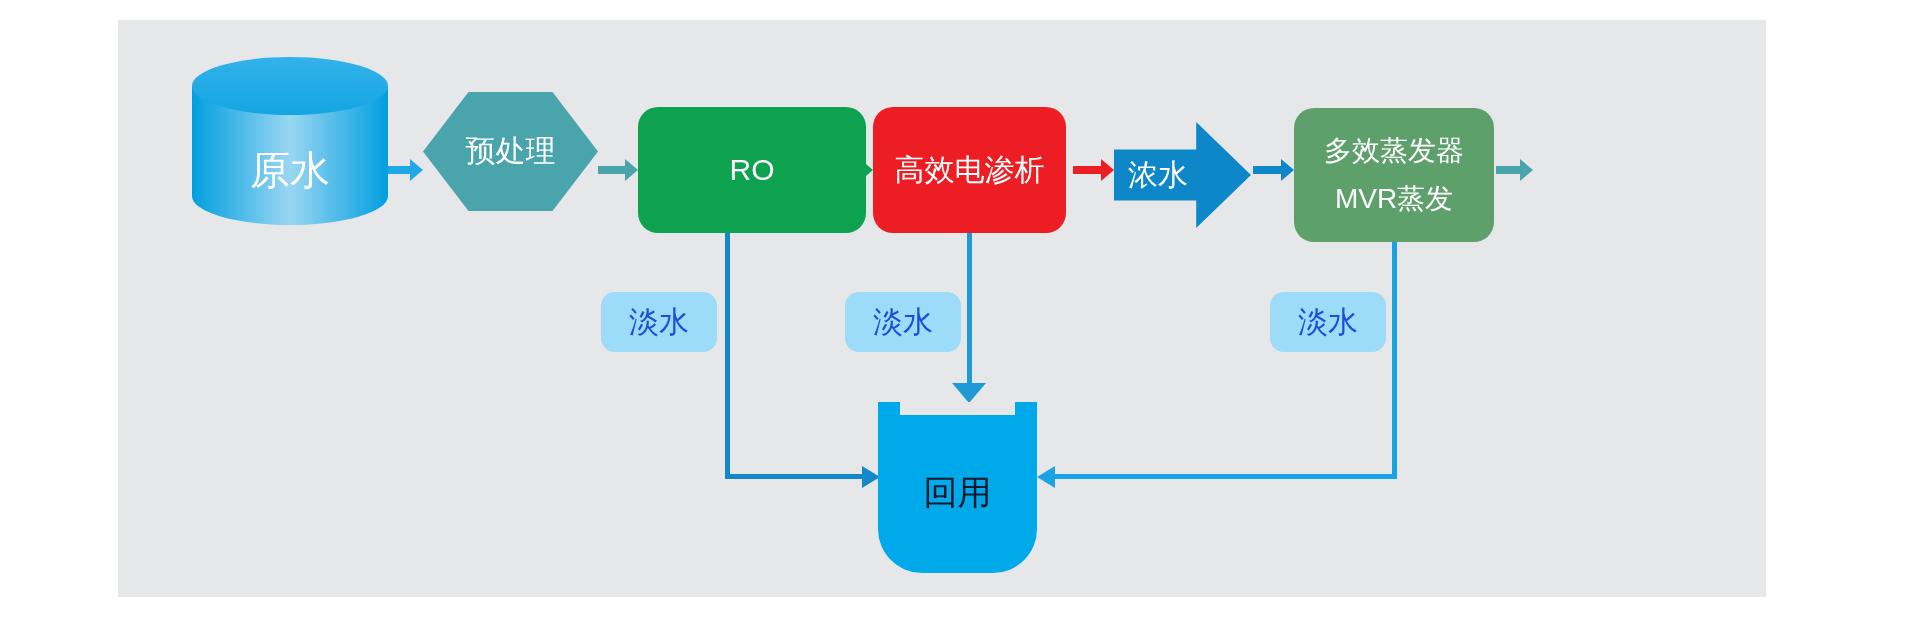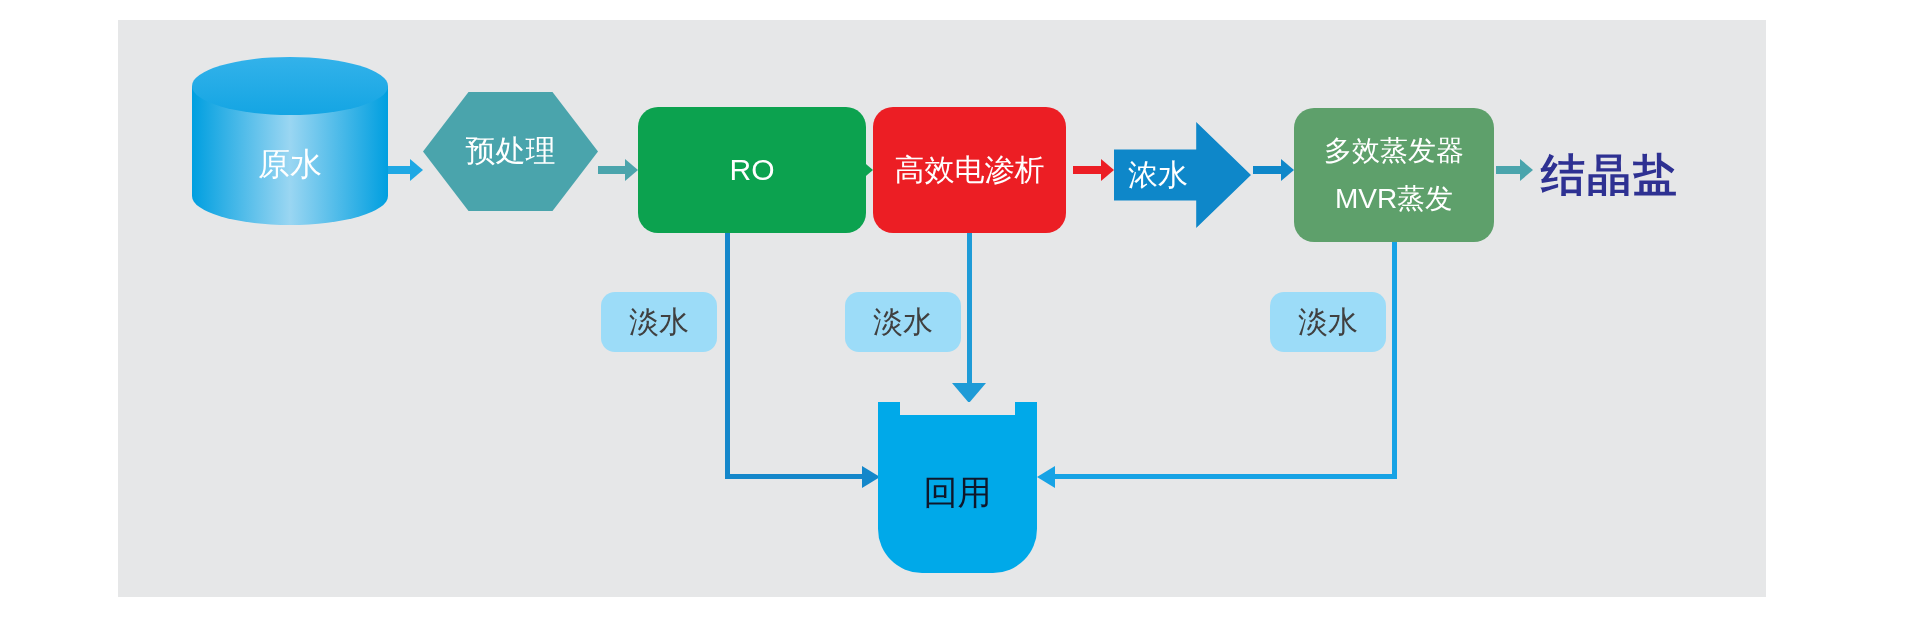--- a/index.html
+++ b/index.html
@@ -8,21 +8,21 @@
   .panel{position:absolute;left:118px;top:20px;width:1648px;height:577px;background:#E6E7E8;}
 
   
   .cyl{position:absolute;left:192px;top:57px;width:196px;height:196px;}
   .cyl .top{position:absolute;left:0;top:0;width:196px;height:58px;border-radius:50%;
             background:linear-gradient(180deg,#33B2EA 0%,#14A5E3 100%);}
   .cyl .body{position:absolute;left:0;top:29px;width:196px;height:139px;
              background:linear-gradient(90deg,#009FE0 0%,#9AD6F2 50%,#009FE0 100%);
              border-radius:0 0 50% 50% / 0 0 29px 29px;}
   .cyl .lbl{position:absolute;left:0;top:86px;width:100%;text-align:center;
-            color:#ffffff;font-size:32px;}
+            color:#ffffff;font-size:40px;}
 
   
   .hex{position:absolute;left:423px;top:92px;width:175px;height:119px;background:#4AA4AC;
        clip-path:polygon(26% 0%,74% 0%,100% 50%,74% 100%,26% 100%,0% 50%);
        display:flex;align-items:center;justify-content:center;color:#fff;font-size:30px;}
 
   
   .pbox{position:absolute;border-radius:20px;display:flex;flex-direction:column;
         align-items:center;justify-content:center;color:#ffffff;text-align:center;}
   .pbox.ro{left:638px;top:107px;width:228px;height:126px;background:#0CA24F;font-size:30px;}
@@ -50,21 +50,21 @@
   .fline{position:absolute;}
   .head-right{position:absolute;width:0;height:0;border-top:11px solid transparent;
               border-bottom:11px solid transparent;border-left:18px solid currentColor;}
   .head-left{position:absolute;width:0;height:0;border-top:11px solid transparent;
              border-bottom:11px solid transparent;border-right:18px solid currentColor;}
   .head-down{position:absolute;width:0;height:0;border-left:17px solid transparent;
              border-right:17px solid transparent;border-top:20px solid currentColor;}
 
   
   .badge{position:absolute;width:116px;height:60px;border-radius:14px;background:#9CDCF8;
-         color:#404040;font-size:30px;display:flex;align-items:center;justify-content:center;}
+         color:#1d4ed8;font-size:30px;display:flex;align-items:center;justify-content:center;}
 
   
   .tank{position:absolute;left:878px;top:402px;width:159px;height:171px;background:#00A9E9;
         border-radius:0 0 44px 44px;}
   .tank .notch{position:absolute;left:22px;top:0;width:115px;height:13px;background:#E6E7E8;}
   .tank .lbl{position:absolute;left:0;top:68px;width:100%;text-align:center;
              color:#0f172a;font-size:34px;}
 </style>
 </head>
 <body>
@@ -122,21 +122,20 @@
   <div class="pbox ev">
     <span>多效蒸发器</span>
     <span>MVR蒸发</span>
   </div>
 
   <div class="carrow" style="left:1496px;top:159px;width:37px;color:#4AA4AC;">
     <span class="shaft"></span>
     <span class="head"></span>
   </div>
 
-  <div class="salt">结晶盐</div>
 
   <div class="fline" style="left:725px;top:233px;width:5px;height:245px;background:#1487CA;"></div>
   <div class="fline" style="left:725px;top:474px;width:137px;height:5px;background:#1487CA;"></div>
   <div class="head-right" style="left:862px;top:466px;color:#1487CA;"></div>
 
   <div class="fline" style="left:967px;top:233px;width:5px;height:151px;background:#1E9BD7;"></div>
   <div class="head-down" style="left:952px;top:383px;color:#1E9BD7;"></div>
 
   <div class="fline" style="left:1392px;top:242px;width:5px;height:236px;background:#17A3E5;"></div>
   <div class="fline" style="left:1055px;top:474px;width:342px;height:5px;background:#17A3E5;"></div>

